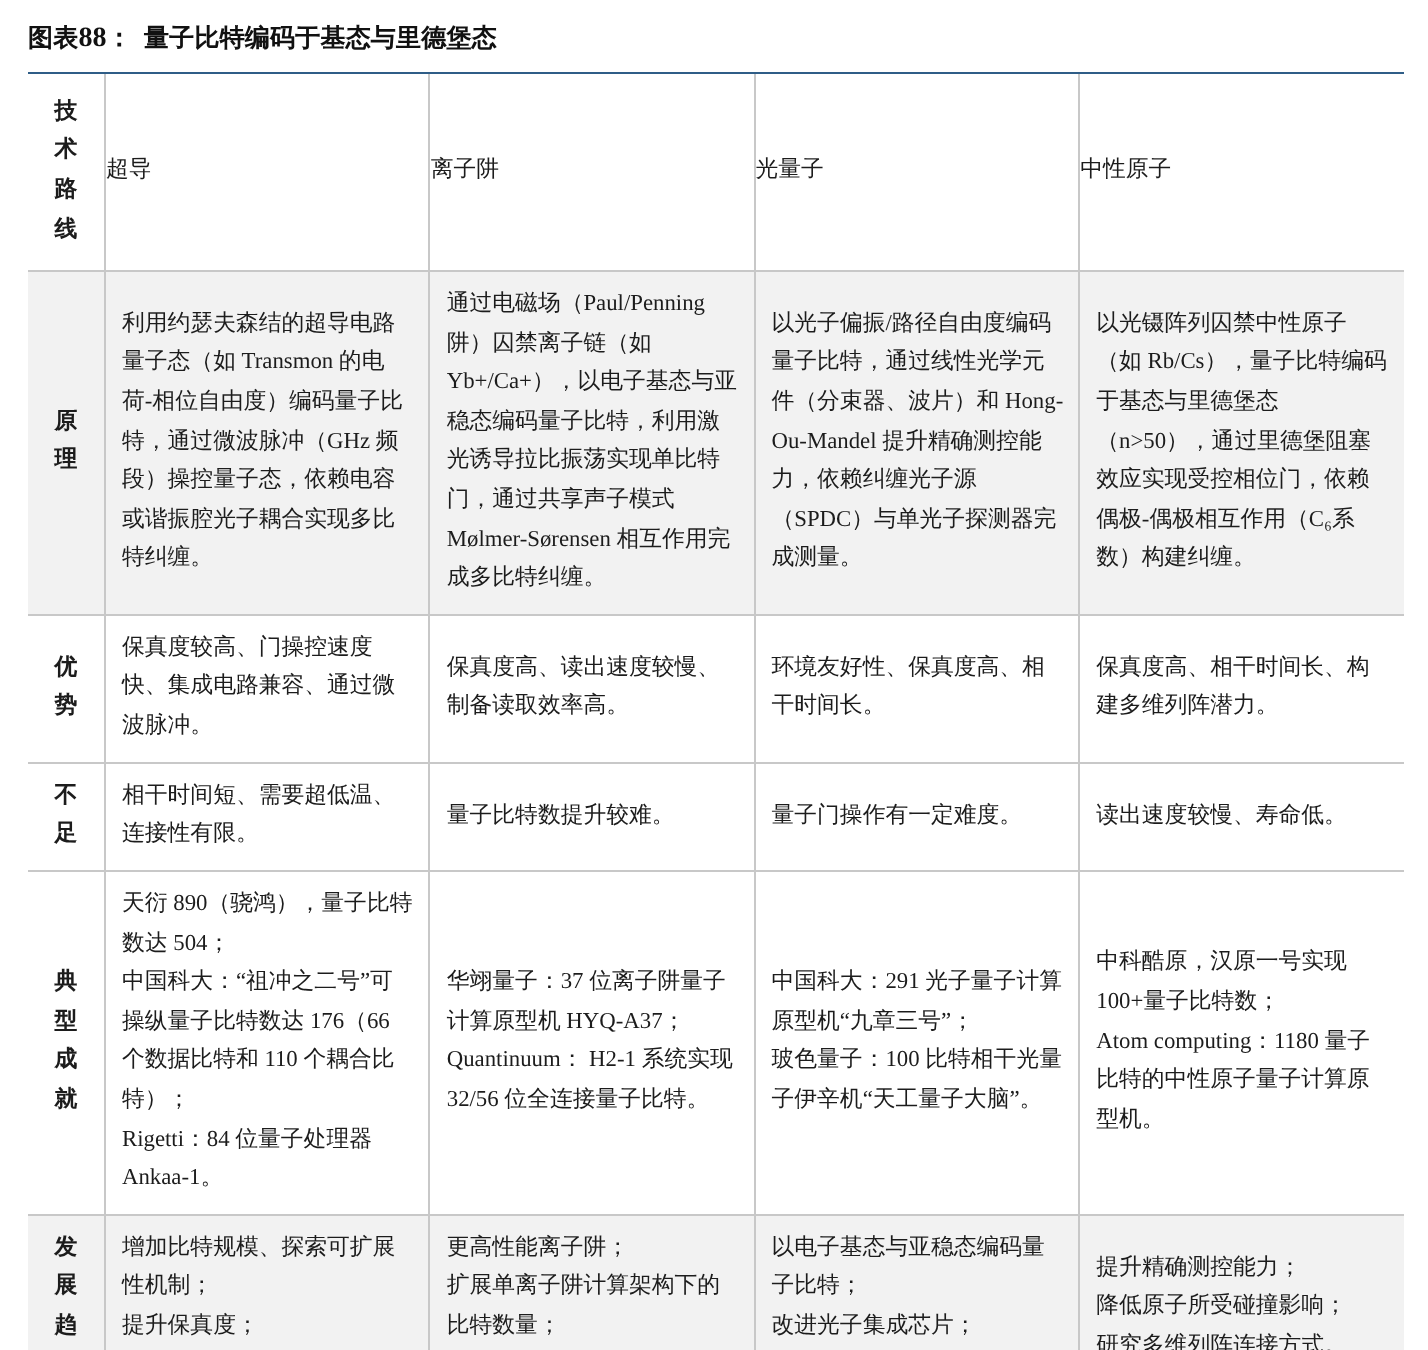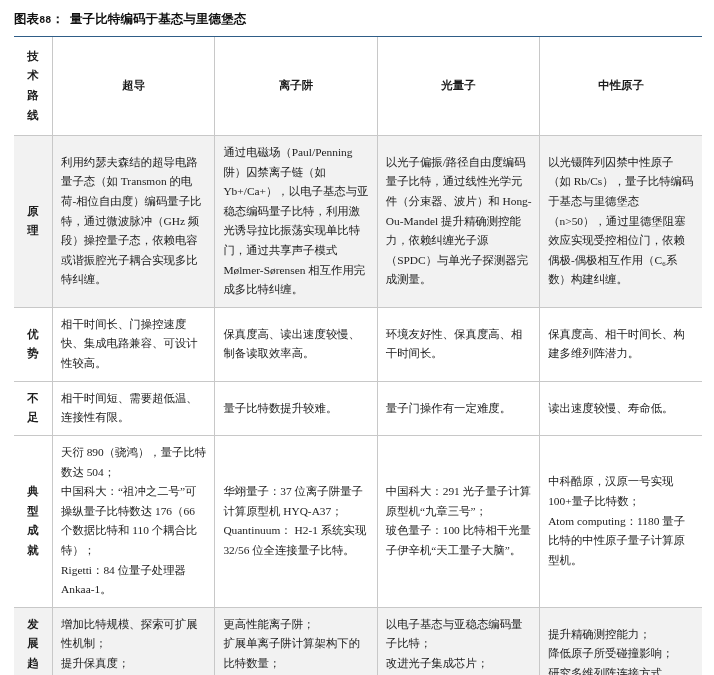--- a/index.html
+++ b/index.html
@@ -26,22 +26,22 @@
   .chart-title {
     font-family: "Liberation Sans", "DejaVu Sans", sans-serif;
     font-weight: bold;
     font-size: 12.5px;
     color: #111111;
     padding: 11px 0 8px 14px;
     letter-spacing: 0.1px;
     white-space: nowrap;
   }
   .chart-title .tnum {
-    font-family: Liberation Mono, monospace;
-    font-size: 10px;
+    font-family: Liberation Serif, serif;
+    font-size: 14px;
   }
   .chart-title .tsep { padding-right: 6px; }
 
   
   .table-wrap {
     margin: 0 12px 0 14px;
     border-top: 1.6px solid #2f5d87;
     border-bottom: 1.6px solid #2f5d87;
   }
   table.qtable {
@@ -72,22 +72,22 @@
     line-height: 1.45;
     padding: 6px 2px !important;
     letter-spacing: 0;
   }
   .rowlabel span {
     display: block;
   }
 
   
   .colhead {
-    text-align: center;
-    font-weight: bold;
+    text-align: left;
+    font-weight: normal;
     font-size: 12px;
     height: 86px;
     padding: 0 !important;
   }
   .hdr-row .rowlabel { height: 86px; }
 
   
   .shade td { background: #f2f2f2; }
   .plain td { background: #ffffff; }
 
@@ -144,21 +144,21 @@
               </span>
             </td>
           </tr>
           <tr class="plain">
             <td class="rowlabel">
               <span>优</span>
               <span>势</span>
             </td>
             <td>
               <span class="cell-text">
-                <span class="ln">相干时间长、门操控速度快、集成电路兼容、可设计性较高。</span>
+                <span class="ln">保真度较高、门操控速度快、集成电路兼容、通过微波脉冲。</span>
               </span>
             </td>
             <td>
               <span class="cell-text">
                 <span class="ln">保真度高、读出速度较慢、制备读取效率高。</span>
               </span>
             </td>
             <td>
               <span class="cell-text">
                 <span class="ln">环境友好性、保真度高、相干时间长。</span>

